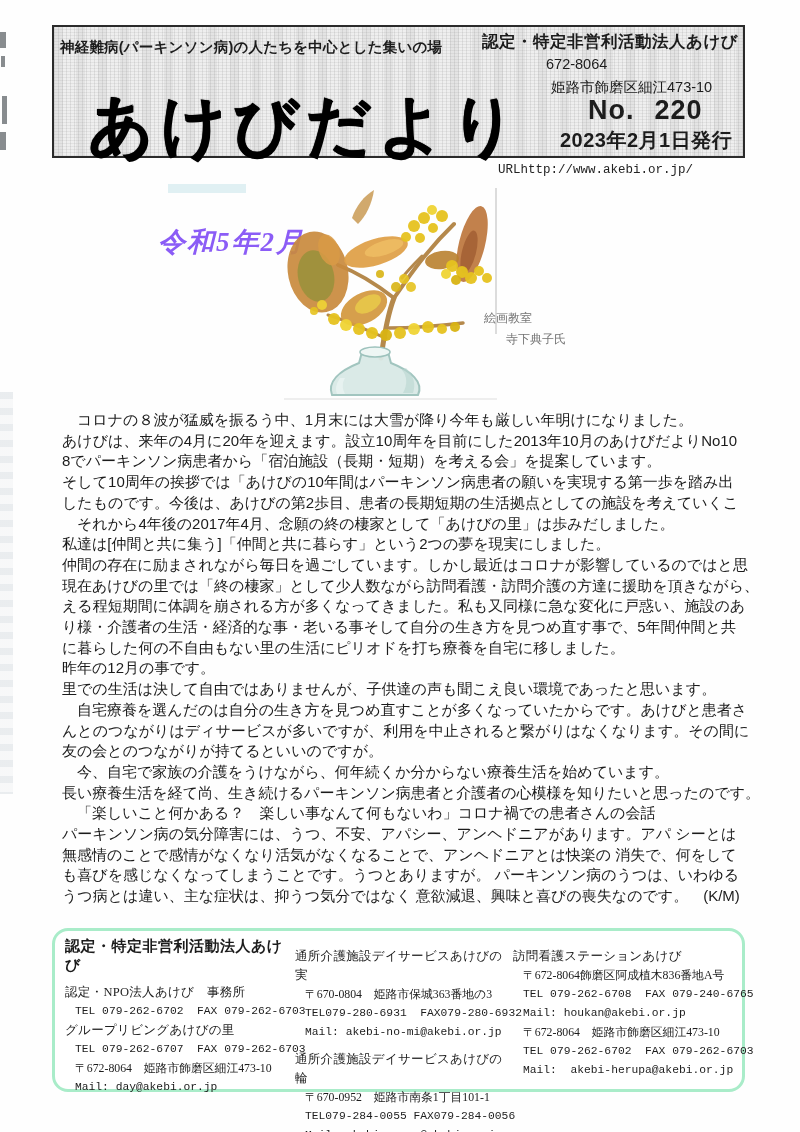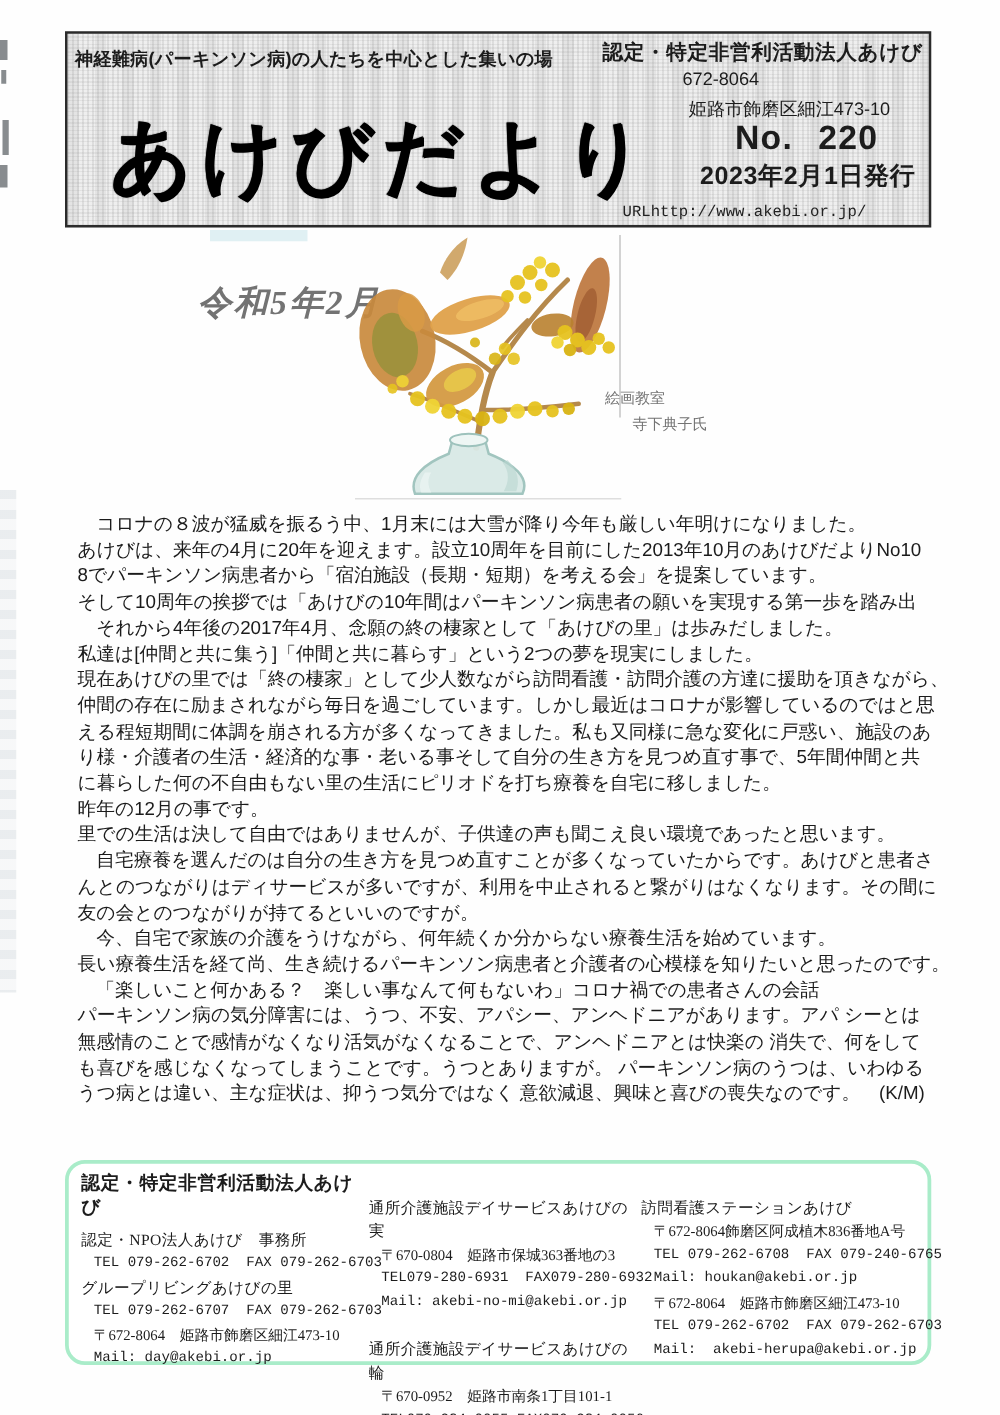--- a/index.html
+++ b/index.html
@@ -7,21 +7,21 @@
         font-family:"Liberation Sans",sans-serif;color:#1c1c1c;}
 
   
   .scan-strip-left{position:absolute;left:0;top:392px;width:13px;height:402px;
     background:repeating-linear-gradient(180deg,#e3e7ea 0 7px,#f5f6f7 7px 16px);
     opacity:.75;}
   .scan-mark{position:absolute;background:#6a6f73;opacity:.8;}
   .scan-cyan{position:absolute;left:168px;top:184px;width:78px;height:9px;background:#e0f0f3;}
 
   
-  .masthead{position:absolute;left:52px;top:25px;width:693px;height:157px;
+  .masthead{position:absolute;left:52px;top:25px;width:693px;height:133px;
     border:2px solid #2b2b2b;box-sizing:border-box;
     background:
       repeating-linear-gradient(90deg, rgba(130,130,130,.16) 0 1px, transparent 1px 4px),
       repeating-linear-gradient(0deg, rgba(140,140,140,.13) 0 1px, transparent 1px 3px),
       repeating-linear-gradient(90deg, rgba(110,110,110,.06) 0 9px, rgba(255,255,255,.18) 9px 22px),
       #ebebeb;}
   .tagline{position:absolute;left:6px;top:11px;font-size:14.5px;font-weight:600;letter-spacing:.2px;}
   .mast-org{position:absolute;left:428px;top:4px;font-size:16.5px;font-weight:600;letter-spacing:.5px;}
   .mast-postal{position:absolute;left:492px;top:29px;font-size:14.5px;}
   .mast-addr{position:absolute;left:497px;top:51px;font-size:14.5px;}
@@ -29,21 +29,21 @@
     letter-spacing:7px;color:#000;text-shadow:0 0 1px #000,1px 1px 0 #000;
     transform:scaleY(1.04);}
   .issue-line{position:absolute;left:534px;top:68px;font-size:27px;font-weight:800;
     display:flex;gap:20px;letter-spacing:1px;}
   .issue-date{position:absolute;left:506px;top:100px;font-size:20px;font-weight:700;letter-spacing:.5px;}
   .mast-url{position:absolute;left:444px;top:136px;font-size:12.5px;
     font-family:"Liberation Mono",monospace;display:flex;color:#222;}
 
   
   .dateline{position:absolute;left:158px;top:224px;font-size:27px;font-style:italic;
-    font-weight:600;font-family:"Liberation Serif",serif;letter-spacing:2px;color:#737373;text-align:right;}
+    font-weight:600;font-family:"Liberation Serif",serif;letter-spacing:2px;color:#8b5cf6;text-align:right;}
   .illustration{position:absolute;left:256px;top:186px;width:242px;height:215px;}
   .ill-caption{position:absolute;left:484px;top:308px;font-size:12px;color:#737373;line-height:21px;}
   .ill-caption .c2{padding-left:22px;}
 
   
   .body-text{position:absolute;left:62px;top:410px;width:700px;}
   .bline{font-size:15px;line-height:20.7px;white-space:pre;letter-spacing:0;color:#1b1b1b;}
 
   
   .footer-box{position:absolute;left:52px;top:928px;width:693px;height:164px;
@@ -51,21 +51,21 @@
   .fcol{position:absolute;top:0;}
   .fcol1{left:10px;width:232px;}
   .fcol2{left:240px;width:216px;}
   .fcol3{left:458px;width:232px;}
   .forg-title{font-family:"Liberation Serif",serif;font-size:15px;font-weight:700;
     letter-spacing:.5px;margin-top:6px;margin-bottom:8px;}
   .fname{font-family:"Liberation Serif",serif;font-size:12.5px;line-height:19px;letter-spacing:.3px;}
   .faddr{font-family:"Liberation Serif",serif;font-size:11.8px;line-height:19px;padding-left:10px;}
   .fdetail{font-family:"Liberation Mono",monospace;font-size:11.3px;line-height:19px;padding-left:10px;
     white-space:pre;}
-  .fcol2 .fname,.fcol3 .fname{margin-top:18px;}
+  .fcol2 .fname,.fcol3 .fname{margin-top:8px;}
   .fcol2,.fcol3{padding-top:8px;}
 </style>
 </head>
 <body>
 
 <div class="page">
 
   <div class="scan-strip-left"></div>
   <div class="scan-mark" style="left:0;top:32px;width:6px;height:16px;"></div>
   <div class="scan-mark" style="left:1px;top:56px;width:4px;height:11px;"></div>
@@ -173,24 +173,25 @@
   <div class="ill-caption">
     <div class="c1">絵画教室</div>
     <div class="c2">寺下典子氏</div>
   </div>
 
   <main class="body-text">
       <div class="bline">　コロナの８波が猛威を振るう中、1月末には大雪が降り今年も厳しい年明けになりました。</div>
       <div class="bline">あけびは、来年の4月に20年を迎えます。設立10周年を目前にした2013年10月のあけびだよりNo10</div>
       <div class="bline">8でパーキンソン病患者から「宿泊施設（長期・短期）を考える会」を提案しています。</div>
       <div class="bline">そして10周年の挨拶では「あけびの10年間はパーキンソン病患者の願いを実現する第一歩を踏み出</div>
+      <div class="bline">したものです。今後は、あけびの第2歩目、患者の長期短期の生活拠点としての施設を考えていくこ</div>
       <div class="bline">　それから4年後の2017年4月、念願の終の棲家として「あけびの里」は歩みだしました。</div>
       <div class="bline">私達は[仲間と共に集う]「仲間と共に暮らす」という2つの夢を現実にしました。</div>
+      <div class="bline">仲間の存在に励まされながら毎日を過ごしています。しかし最近はコロナが影響しているのではと思</div>
       <div class="bline">現在あけびの里では「終の棲家」として少人数ながら訪問看護・訪問介護の方達に援助を頂きながら、</div>
-      <div class="bline">仲間の存在に励まされながら毎日を過ごしています。しかし最近はコロナが影響しているのではと思</div>
       <div class="bline">える程短期間に体調を崩される方が多くなってきました。私も又同様に急な変化に戸惑い、施設のあ</div>
       <div class="bline">り様・介護者の生活・経済的な事・老いる事そして自分の生き方を見つめ直す事で、5年間仲間と共</div>
       <div class="bline">に暮らした何の不自由もない里の生活にピリオドを打ち療養を自宅に移しました。</div>
       <div class="bline">昨年の12月の事です。</div>
       <div class="bline">里での生活は決して自由ではありませんが、子供達の声も聞こえ良い環境であったと思います。</div>
       <div class="bline">　自宅療養を選んだのは自分の生き方を見つめ直すことが多くなっていたからです。あけびと患者さ</div>
       <div class="bline">んとのつながりはディサービスが多いですが、利用を中止されると繋がりはなくなります。その間に</div>
       <div class="bline">友の会とのつながりが持てるといいのですが。</div>
       <div class="bline">　今、自宅で家族の介護をうけながら、何年続くか分からない療養生活を始めています。</div>
       <div class="bline">長い療養生活を経て尚、生き続けるパーキンソン病患者と介護者の心模様を知りたいと思ったのです。</div>

